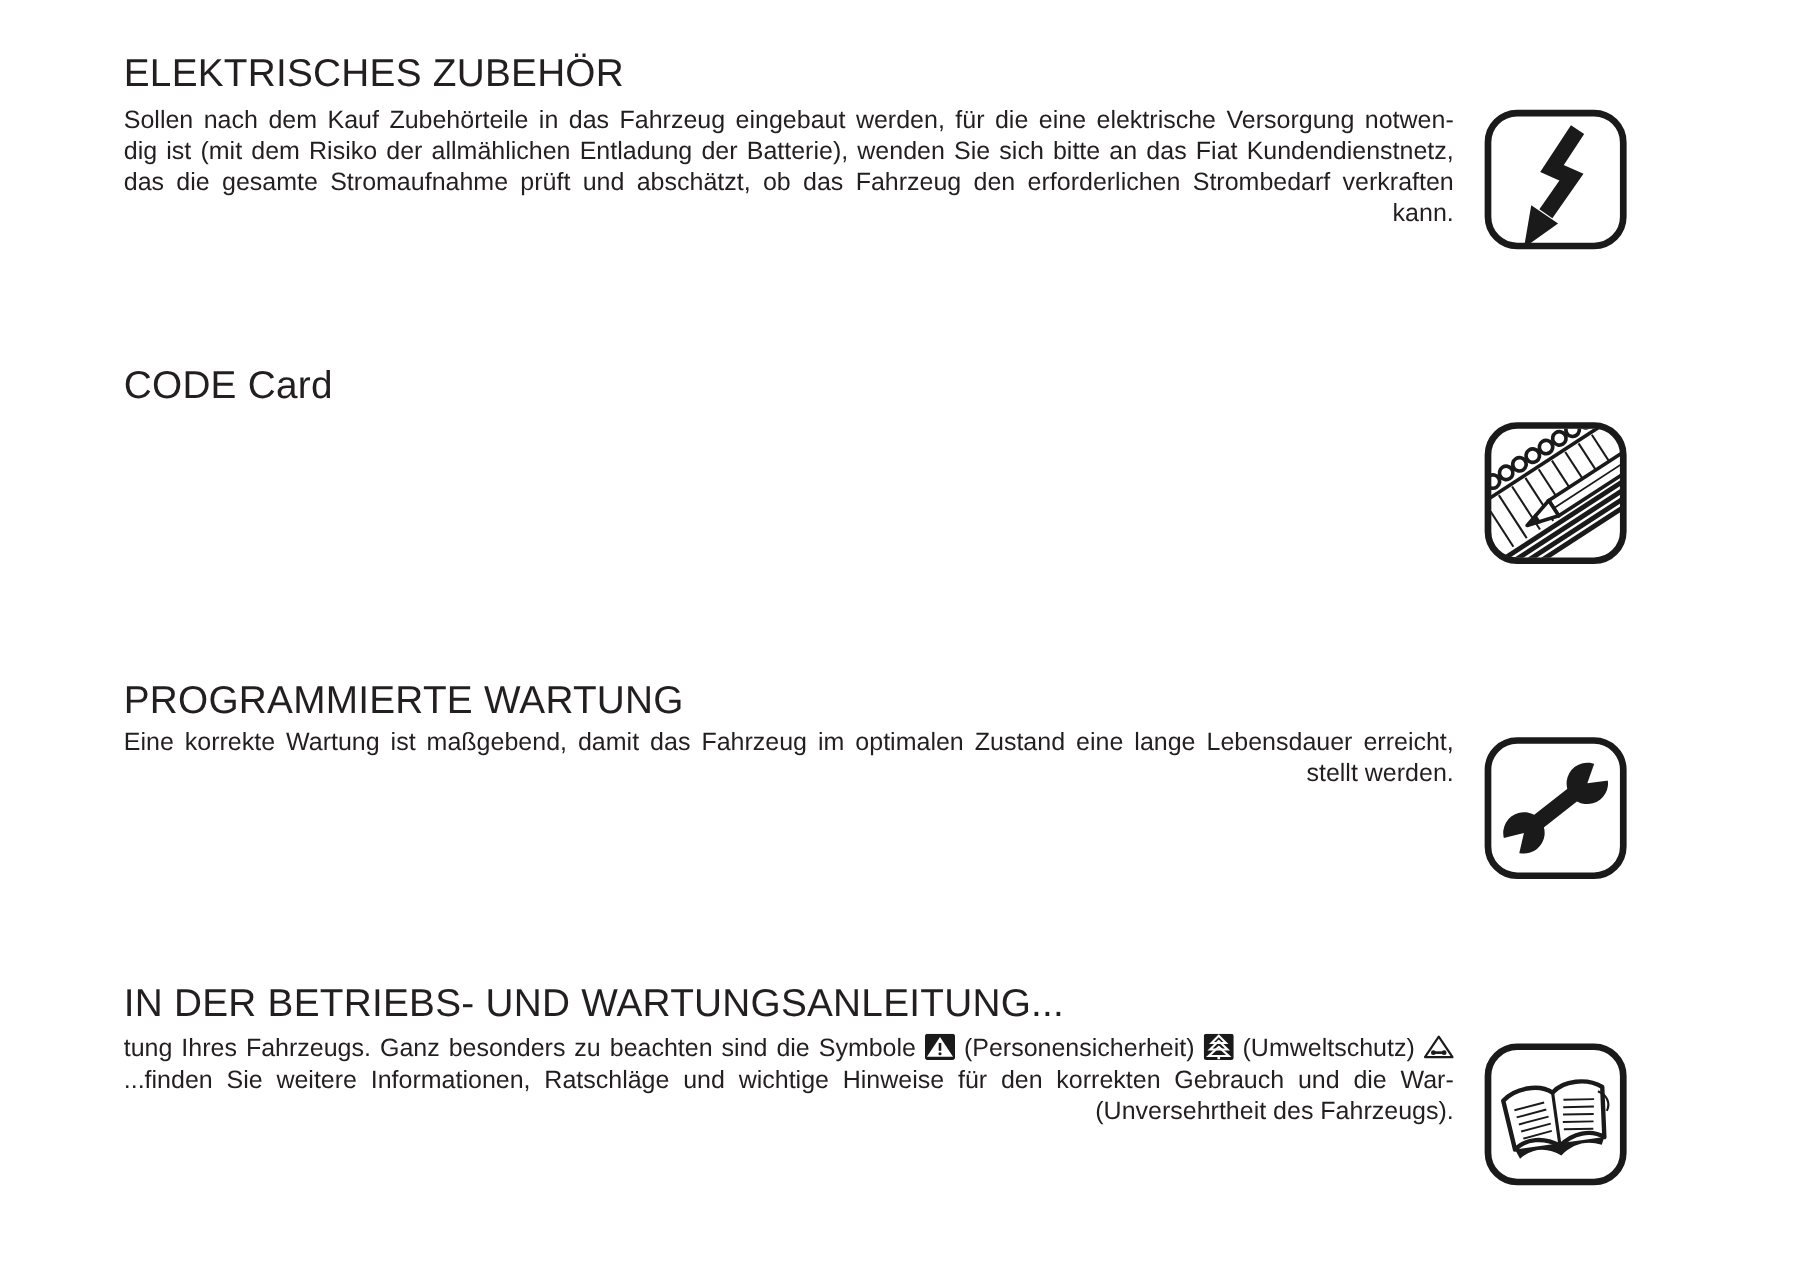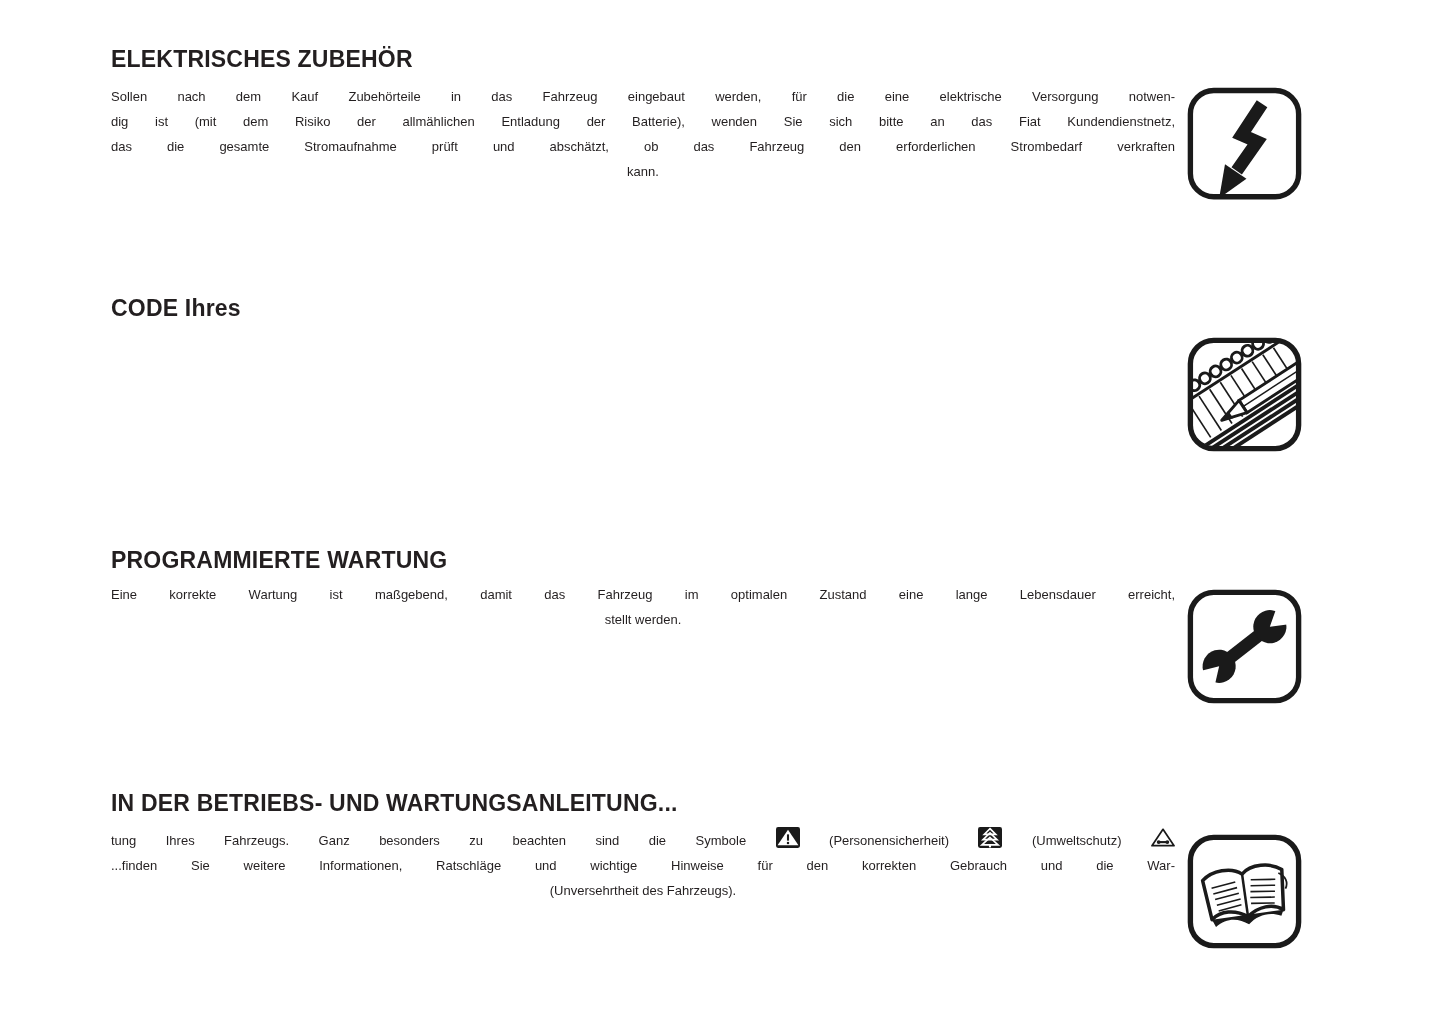--- a/index.html
+++ b/index.html
@@ -10,41 +10,40 @@
   body {
     position: relative;
     width: 1445px;
     height: 1026px;
     font-family: "Liberation Sans", sans-serif;
     color: #231f20;
     overflow: hidden;
   }
   .section-title {
     position: absolute;
-    left: 111px;
-    font-size: 23px;
-    font-weight: bold;
+    left: 99px;
+    font-size: 31px;
+    font-weight: normal;
     line-height: 26px;
     letter-spacing: 0.2px;
     white-space: nowrap;
   }
   .para {
     position: absolute;
     left: 99px;
     width: 1064px;
-    font-size: 13px;
+    font-size: 20px;
     line-height: 25px;
-    margin-left: 12px;
   }
   .jline {
     text-align: justify;
     text-align-last: justify;
   }
   .lline {
-    text-align: center;
+    text-align: right;
   }
   .icon-box {
     position: absolute;
     left: 1186px;
     width: 117px;
   }
   .icon-box svg { display: block; }
   .inline-sym {
     display: inline-block;
     width: 24px;
@@ -66,21 +65,21 @@
   <div class="icon-box" style="top:86px;">
     <svg width="117" height="127" viewBox="0 0 120 130">
       <rect x="4.5" y="4.5" width="111" height="109" rx="24" fill="none" stroke="#1a1a1a" stroke-width="5.5"></rect>
       <path d="M78 18 L57 50 L73 57 L52 87" fill="none" stroke="#1a1a1a" stroke-width="13" stroke-linecap="butt"></path>
       <polygon points="62,95 40,80 34,115" fill="#1a1a1a"></polygon>
     </svg>
   </div>
 </div>
 
 <div>
-  <div class="section-title" style="top:295px;">CODE Ihres</div>
+  <div class="section-title" style="top:295px;">CODE Card</div>
   <div class="para" style="top:332px;">
   </div>
   <div class="icon-box" style="top:336px;">
     <svg width="117" height="117" viewBox="0 0 120 120">
       <defs>
         <clipPath id="nbclip">
             <rect x="7" y="7" width="106" height="106" rx="21"></rect>
           </clipPath>
       </defs>
       <g clip-path="url(#nbclip)">

